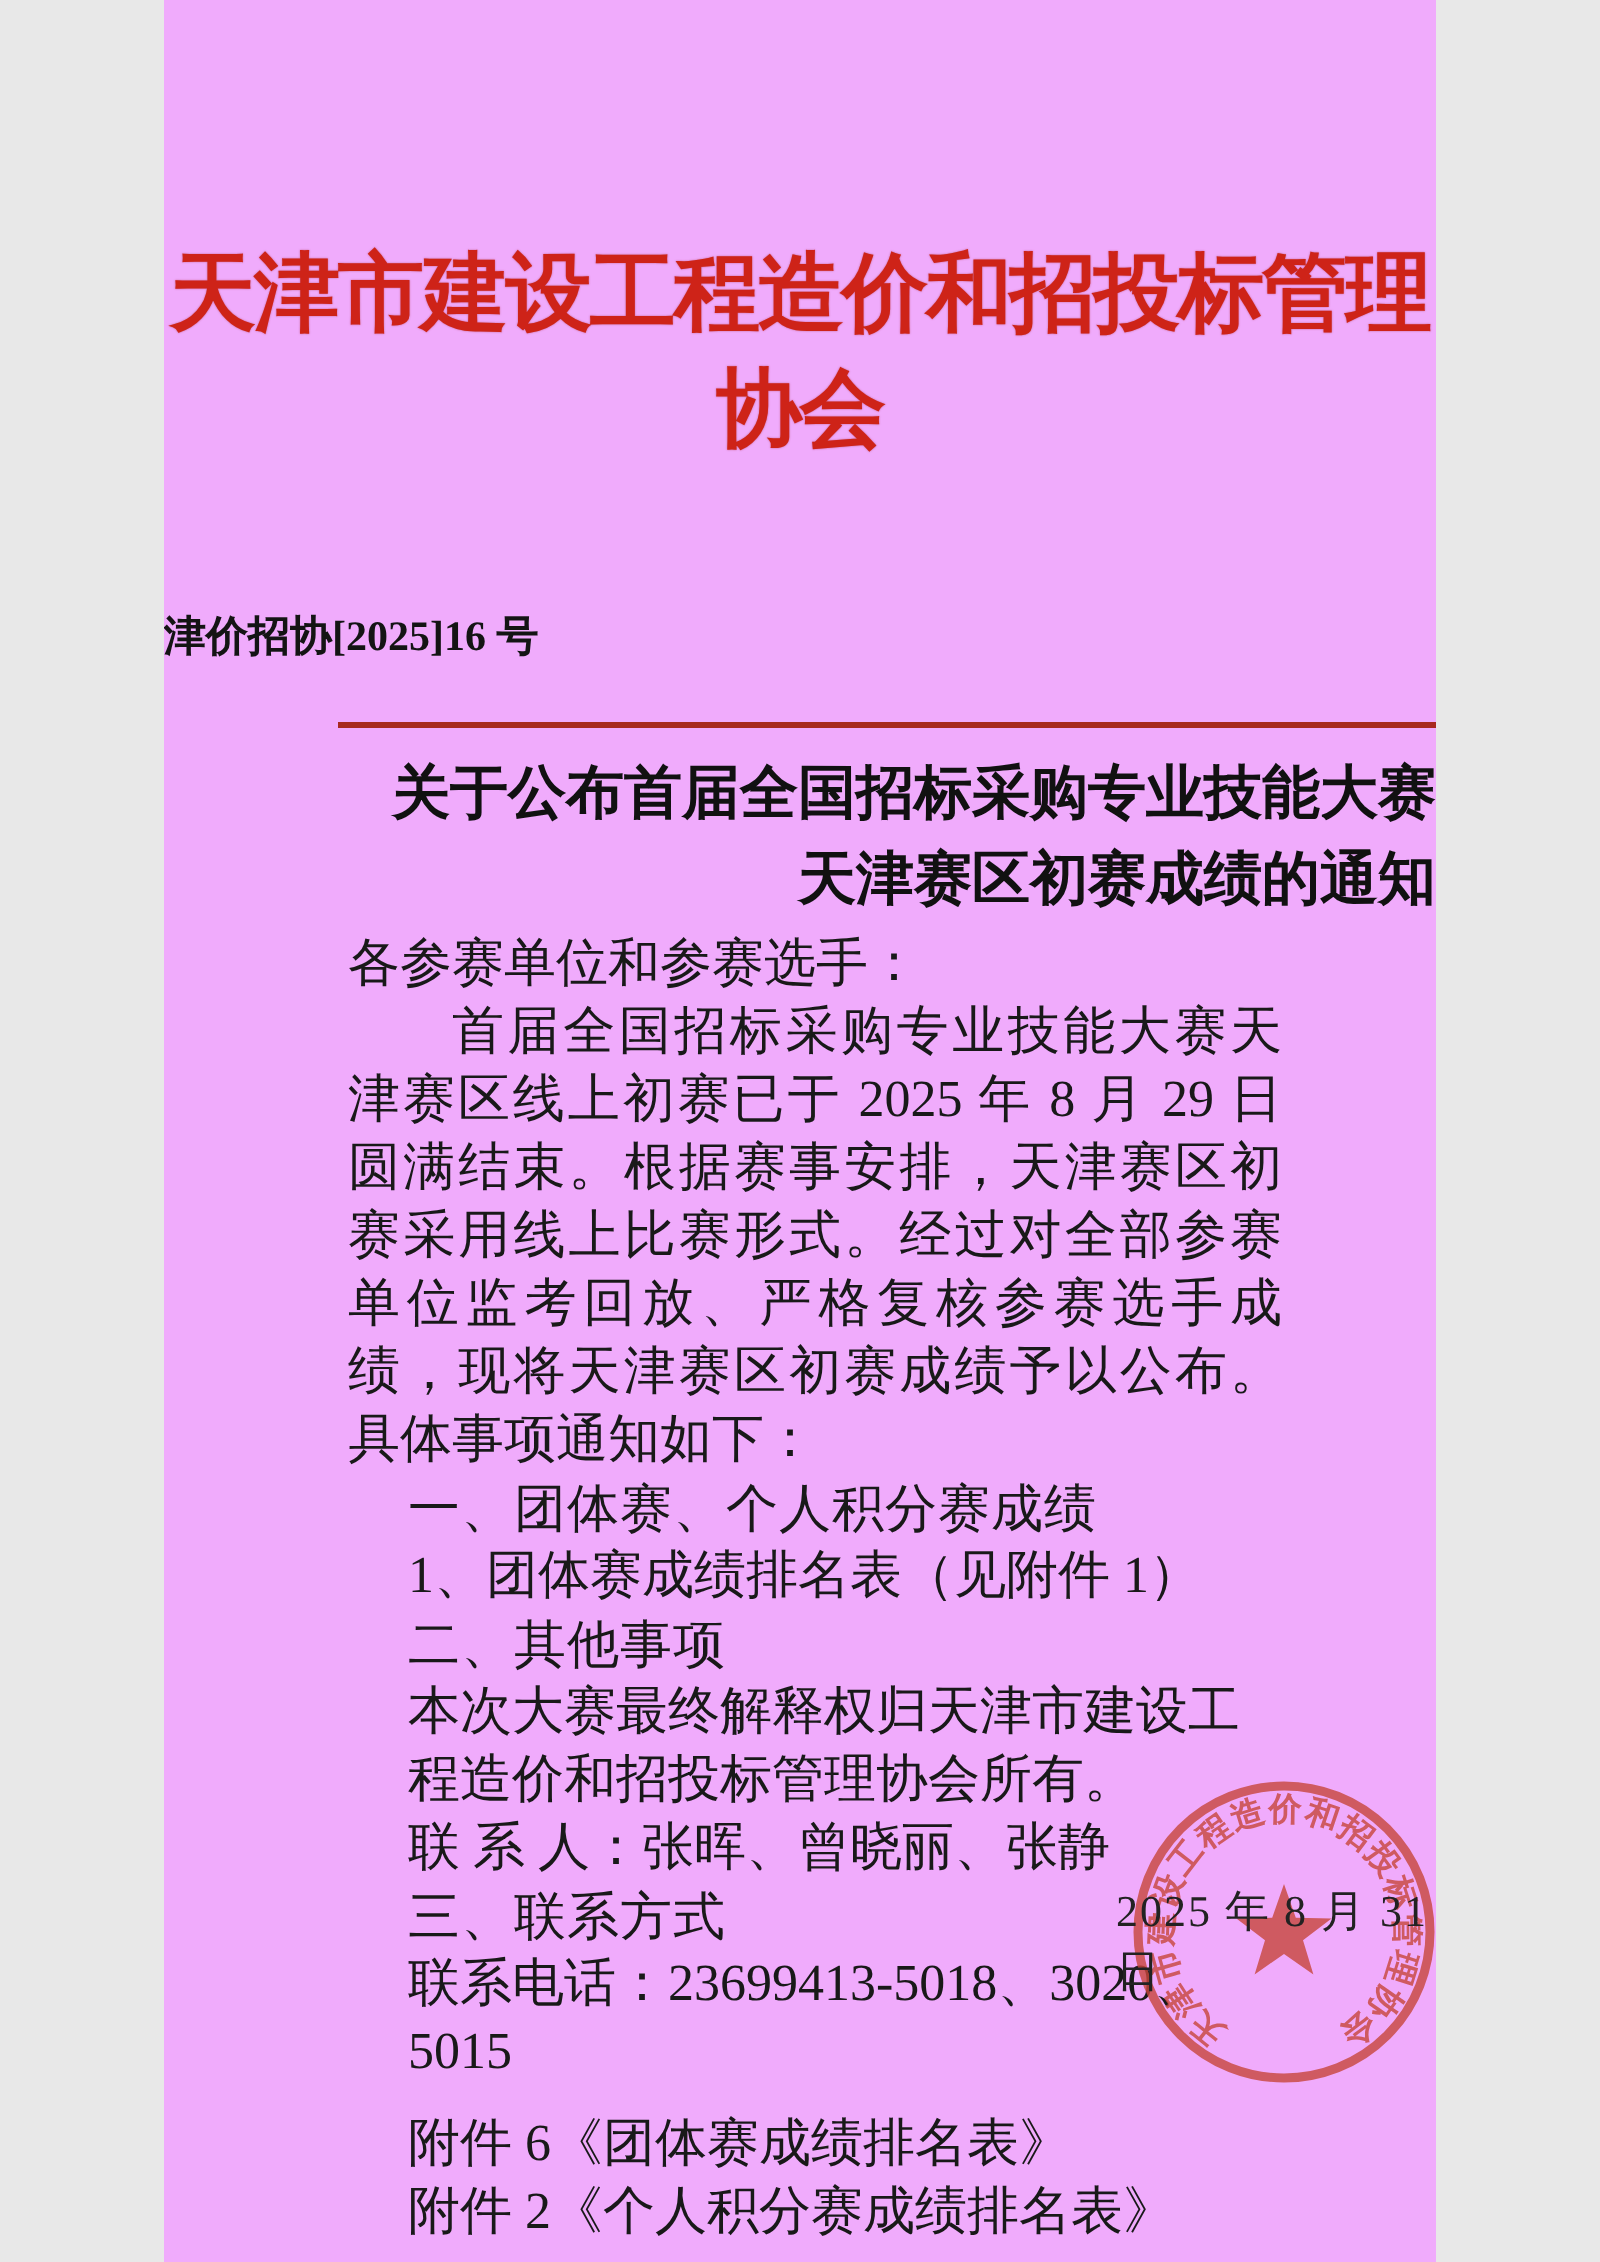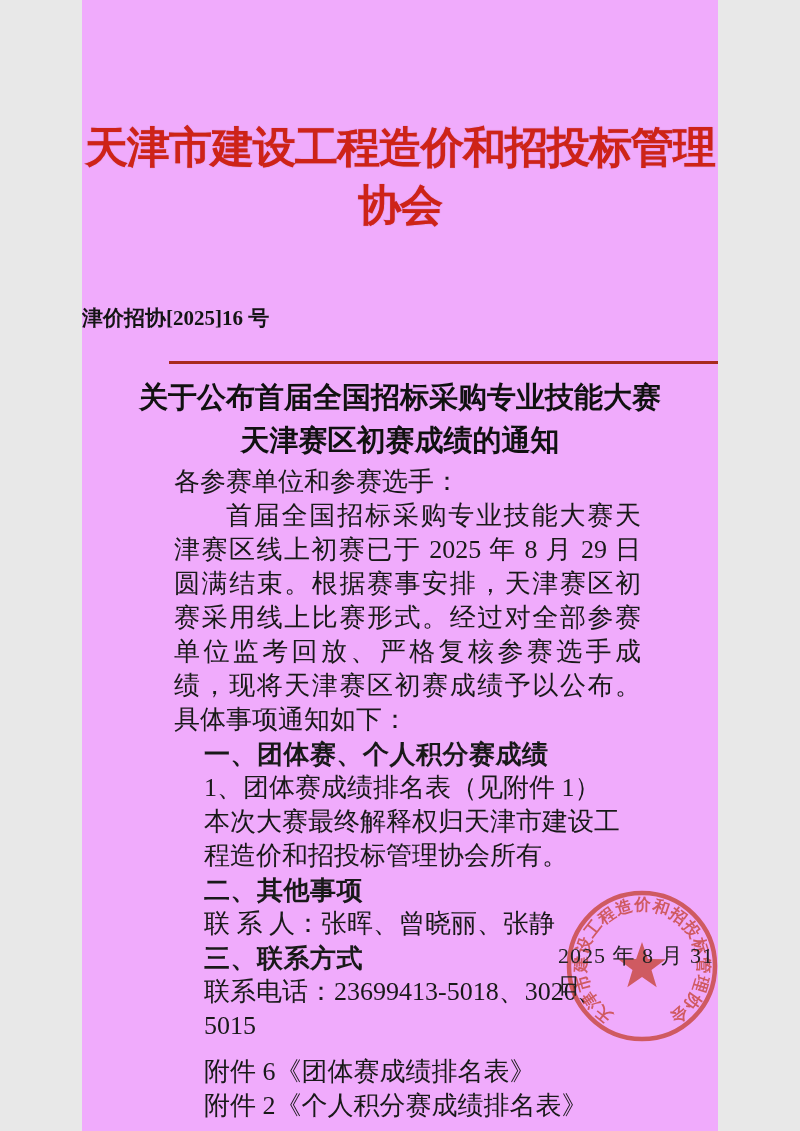--- a/index.html
+++ b/index.html
@@ -33,37 +33,37 @@
     color:#141414;
   }
   .red-rule{
     margin:30px 0 0 87px;
     width:638px;height:3px;
     background:#a8291f;
     border:none;
   }
   .doc-title{
     margin:12px 0 0 0;
-    text-align:center;
+    text-align:right;
     font-weight:bold;
     font-size:29px;
     line-height:43px;
     color:#111;
   }
   .body-text{
     margin:3px 77px 0 92px;
     font-size:26px;
     line-height:34px;
     color:#191919;
   }
   .body-text p{margin:0;}
   .para{text-align:justify;text-indent:2em;}
   .indent{padding-left:30px;}
   .sec-head{
-    font-weight:bold;
+    font-weight:normal;
     font-family:"Liberation Sans", sans-serif;
     letter-spacing:.5px;
   }
   .attachments{margin-top:12px;}
   .sign-date{
     position:absolute;
     left:476px;top:941px;
     font-size:22px;
     line-height:30px;
     letter-spacing:1px;
@@ -101,22 +101,22 @@
     <div>天津赛区初赛成绩的通知</div>
   </div>
 
   <div class="body-text">
     <p>各参赛单位和参赛选手：</p>
     <p class="para">首届全国招标采购专业技能大赛天津赛区线上初赛已于 2025 年 8 月 29 日圆满结束。根据赛事安排，天津赛区初赛采用线上比赛形式。经过对全部参赛单位监考回放、严格复核参赛选手成绩，现将天津赛区初赛成绩予以公布。具体事项通知如下：</p>
 
     <p class="indent sec-head">一、团体赛、个人积分赛成绩</p>
     <p class="indent">1、团体赛成绩排名表（见附件 1）</p>
 
+    <p class="indent sec-head">二、其他事项</p>
     <p class="indent">本次大赛最终解释权归天津市建设工程造价和招投标管理协会所有。</p>
-    <p class="indent sec-head">二、其他事项</p>
 
     <p class="indent">联 系 人：张晖、曾晓丽、张静</p>
     <p class="indent sec-head">三、联系方式</p>
     <p class="indent">联系电话：23699413-5018、3020、5015</p>
 
     <div class="attachments">
       <p class="indent">附件 6《团体赛成绩排名表》</p>
       <p class="indent">附件 2《个人积分赛成绩排名表》</p>
     </div>
   </div>

